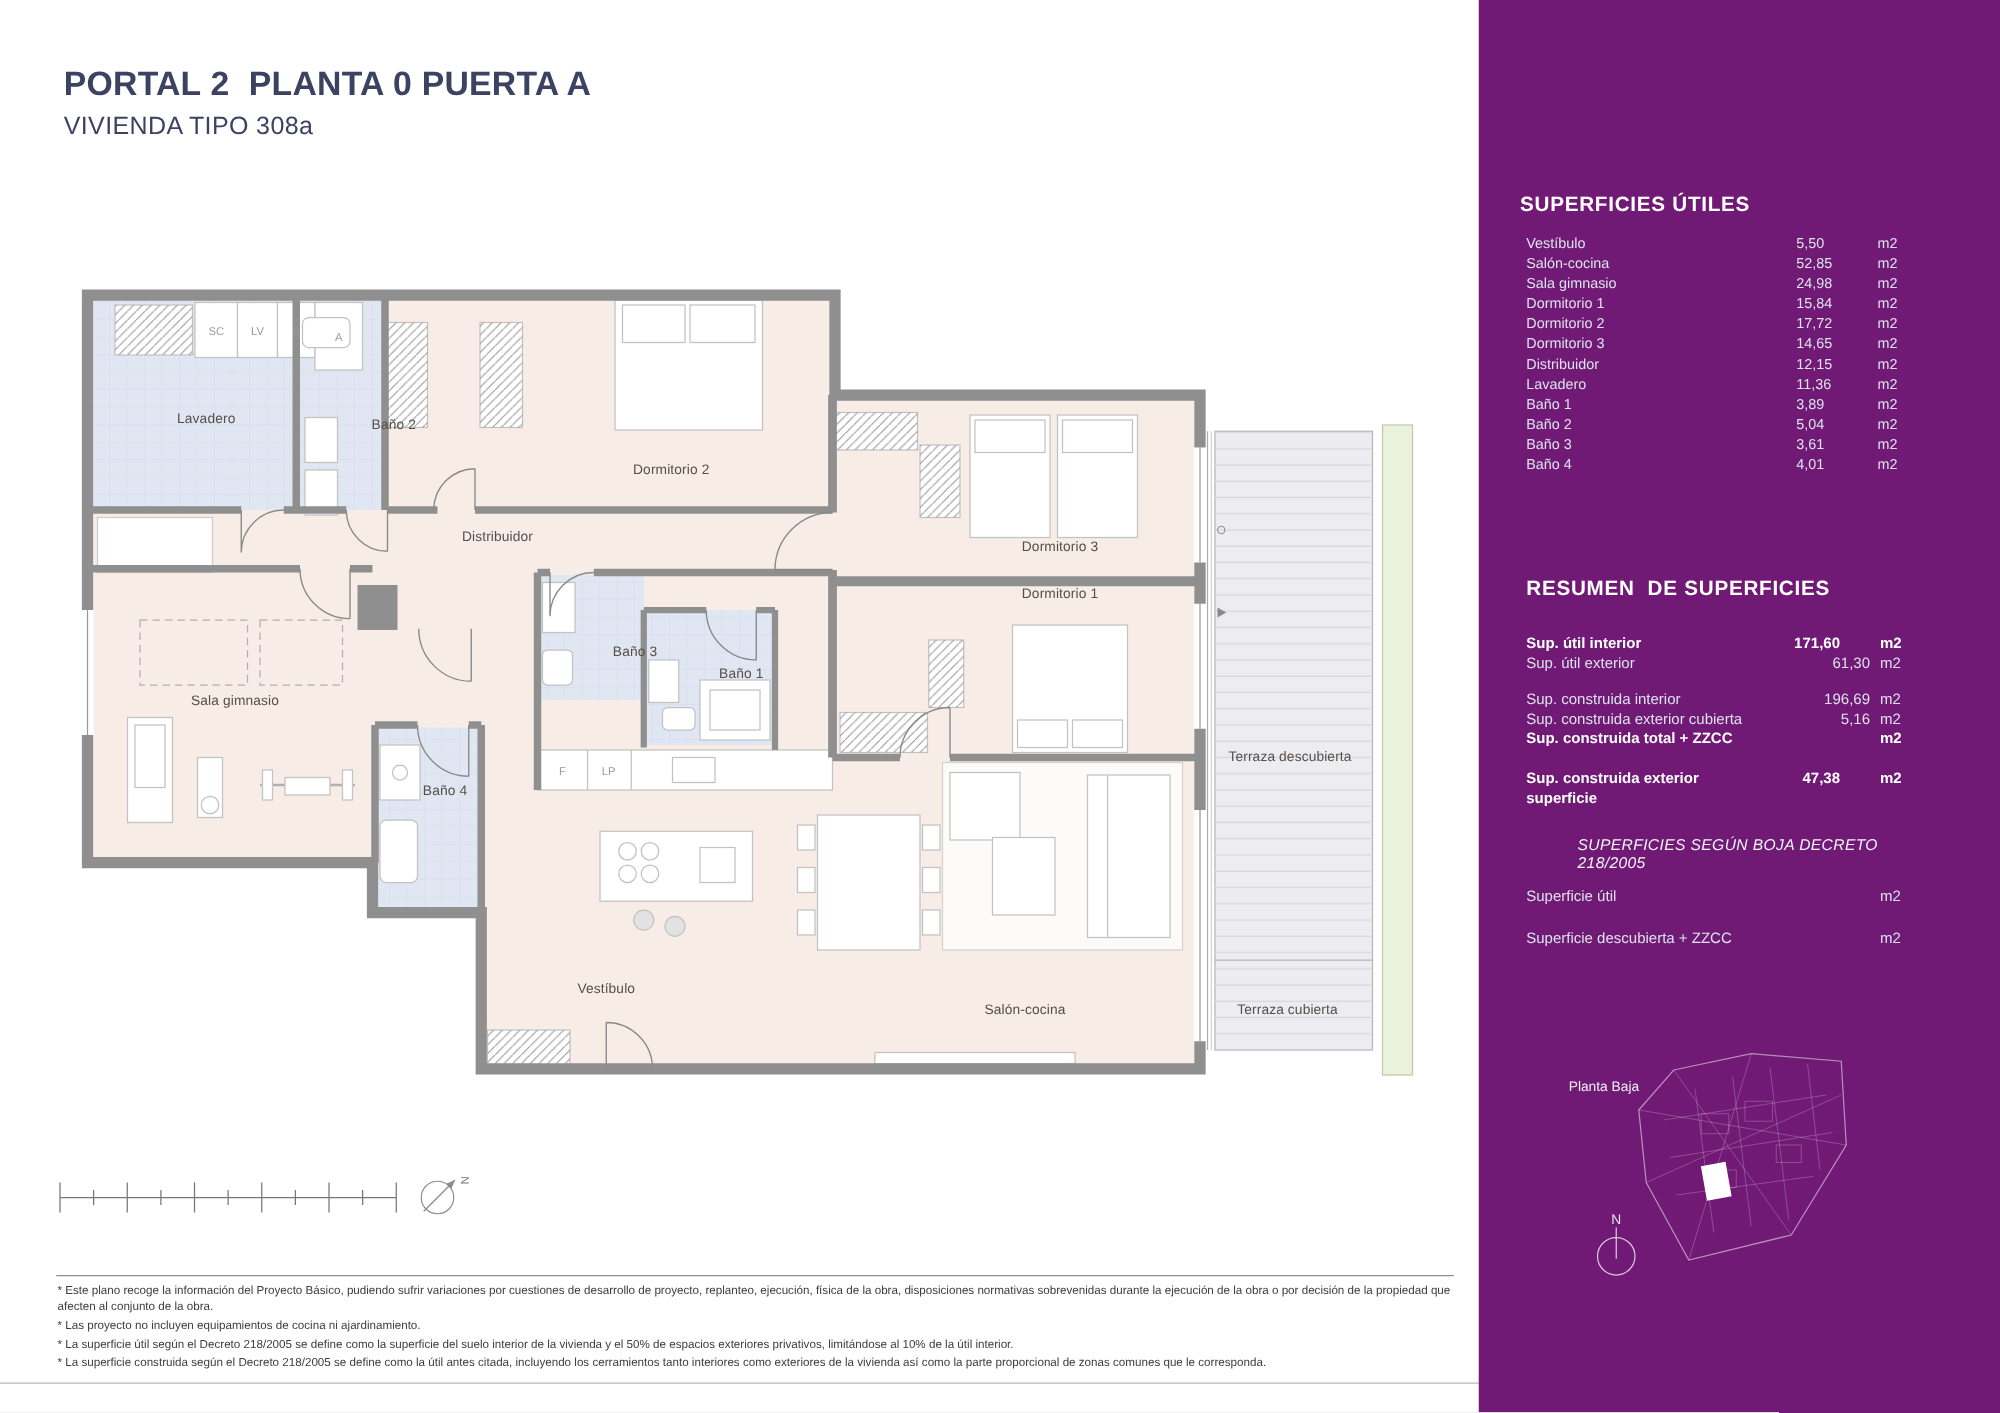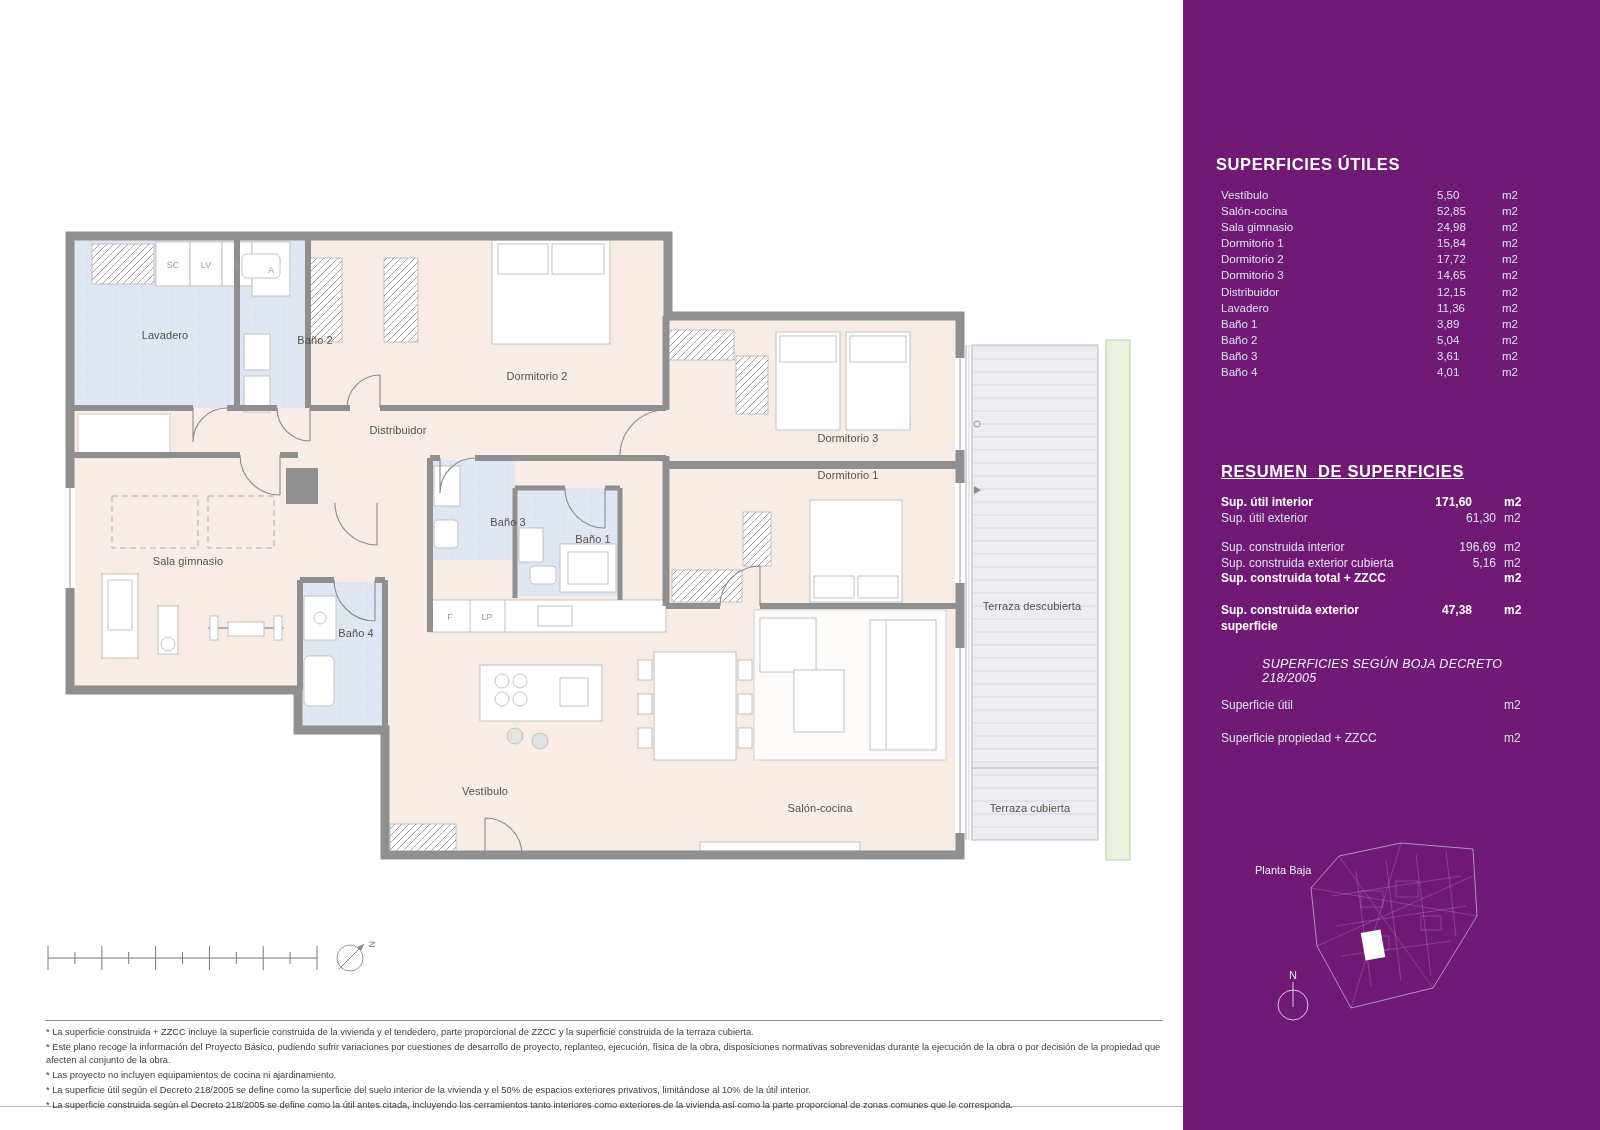--- a/index.html
+++ b/index.html
@@ -30,38 +30,42 @@
   
   .sidebar{position:absolute;left:1183px;top:0;width:417px;height:1130px;background:#701a75;color:#dde1ec;}
   .sidebar h3{margin:0;font-size:16.5px;font-weight:bold;color:#ffffff;letter-spacing:0.6px;}
   .sb-utiles{position:absolute;left:33px;top:155px;width:312px;}
   .sb-utiles h3{margin-bottom:13px;}
   .s-row{display:flex;align-items:baseline;font-size:11.5px;line-height:16.1px;}
   .s-row .lbl{flex:1;padding-left:5px;}
   .s-row .val{width:56px;}
   .s-row .unit{width:26px;margin-left:9px;}
   .sb-resumen{position:absolute;left:38px;top:462px;width:307px;}
-  .sb-resumen h3{margin-bottom:14px;text-decoration:underline;}
+  .sb-resumen h3{margin-bottom:26px;}
   .r-row{display:flex;align-items:baseline;font-size:12px;line-height:15.6px;}
   .r-row .lbl{flex:1;}
   .r-row .val{width:62px;text-align:right;}
   .r-row .unit{width:24px;margin-left:8px;}
   .r-row.bold{font-weight:bold;color:#ffffff;gap:24px;}
   .mt14{margin-top:14px;justify-content:flex-end;} .mt16{margin-top:16px;}
   .boja-title{margin-top:23px;font-size:12.5px;font-style:italic;font-weight:normal;color:#f0f2f8;letter-spacing:0.3px;margin-left:41px;}
   .boja-row1{margin-top:13px;} .boja-row2{margin-top:17px;}
   .sb-site-label{position:absolute;left:72px;top:864px;font-size:11px;color:#eef0f6;}
   .sb-siteplan{position:absolute;left:118px;top:836px;}
   .sb-compass{position:absolute;left:88px;top:965px;}
 </style>
 </head>
 <body>
 
 <div class="page">
 
+  <div class="header">
+    <h1 class="pre">PORTAL 2  PLANTA 0 PUERTA A</h1>
+    <h2>VIVIENDA TIPO 308a</h2>
+  </div>
 
   <div class="plan">
     <svg width="1080" height="650" viewBox="0 0 1080 650">
       <defs>
         <pattern id="hatch" width="7" height="7" patternUnits="userSpaceOnUse">
           <path d="M0 7 L7 0" stroke="#9a9a9a" stroke-width="0.9"></path>
         </pattern>
         <pattern id="tile" width="14" height="14" patternUnits="userSpaceOnUse">
           <path d="M14 0 V14 M0 14 H14" stroke="#cad3e6" stroke-width="0.8"></path>
         </pattern>
@@ -285,21 +289,20 @@
         <line x1="294" y1="41" x2="319" y2="16" stroke="#8a8a8a" stroke-width="1"></line>
         <path d="M319 16 L312 19 L316 23 Z" fill="#8a8a8a"></path>
         <text x="327" y="16" font-size="9" fill="#777777" font-family="Liberation Sans, sans-serif" transform="rotate(90 327 13)">N</text>
       </g>
     </svg>
   </div>
 
   <div class="rule-top"></div>
   <div class="rule-bottom"></div>
   <div class="footnotes">
-    <p>* La superficie construida + ZZCC incluye la superficie construida de la vivienda y el tendedero, parte proporcional de ZZCC y la superficie construida de la terraza cubierta.</p>
     <p>* Este plano recoge la información del Proyecto Básico, pudiendo sufrir variaciones por cuestiones de desarrollo de proyecto, replanteo, ejecución, física de la obra, disposiciones normativas sobrevenidas durante la ejecución de la obra o por decisión de la propiedad que afecten al conjunto de la obra.</p>
     <p>* Las proyecto no incluyen equipamientos de cocina ni ajardinamiento.</p>
     <p>* La superficie útil según el Decreto 218/2005 se define como la superficie del suelo interior de la vivienda y el 50% de espacios exteriores privativos, limitándose al 10% de la útil interior.</p>
     <p>* La superficie construida según el Decreto 218/2005 se define como la útil antes citada, incluyendo los cerramientos tanto interiores como exteriores de la vivienda así como la parte proporcional de zonas comunes que le corresponda.</p>
   </div>
 
   <div class="sidebar">
 
     <div class="sb-utiles">
       <h3>SUPERFICIES ÚTILES</h3>
@@ -398,21 +401,21 @@
           <span class="unit">m2</span>
         </div>
 
       <div class="boja-title">SUPERFICIES SEGÚN BOJA DECRETO 218/2005</div>
       <div class="r-row boja-row1">
           <span class="lbl">Superficie útil</span>
           <span class="val"></span>
           <span class="unit">m2</span>
         </div>
       <div class="r-row boja-row2">
-          <span class="lbl">Superficie propiedad + ZZCC</span>
+          <span class="lbl">Superficie descubierta + ZZCC</span>
           <span class="val"></span>
           <span class="unit">m2</span>
         </div>
     </div>
 
     <div class="sb-site-label">Planta Baja</div>
 
     <svg class="sb-siteplan" width="190" height="185" viewBox="0 0 190 185">
       <g fill="none" stroke="rgba(255,255,255,0.5)" stroke-width="1">
         <path d="M10 52 L38 20 L100 7 L172 13 L176 80 L132 152 L50 172 L16 110 Z"></path>

